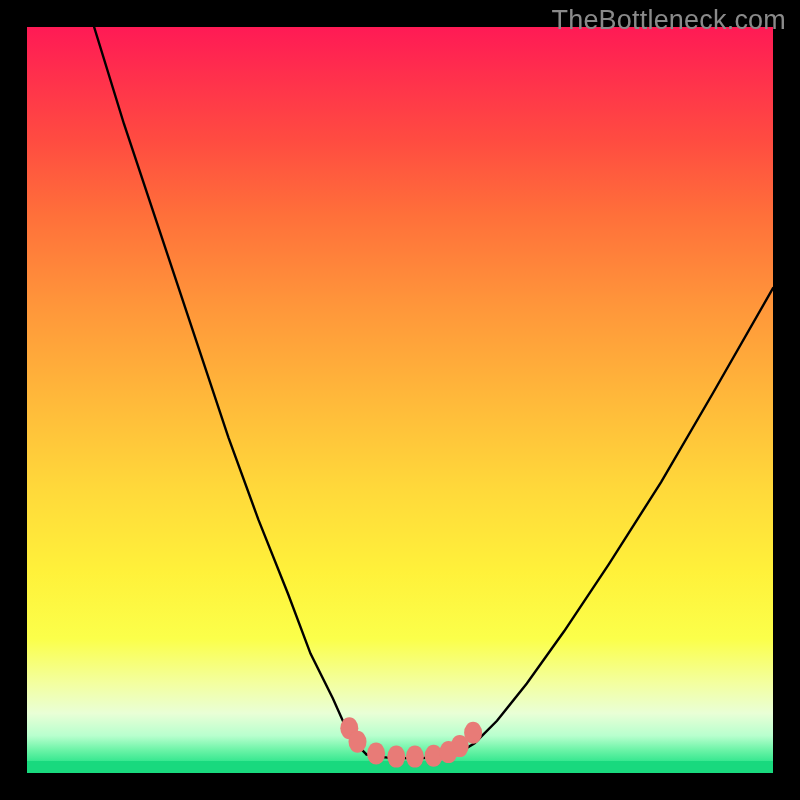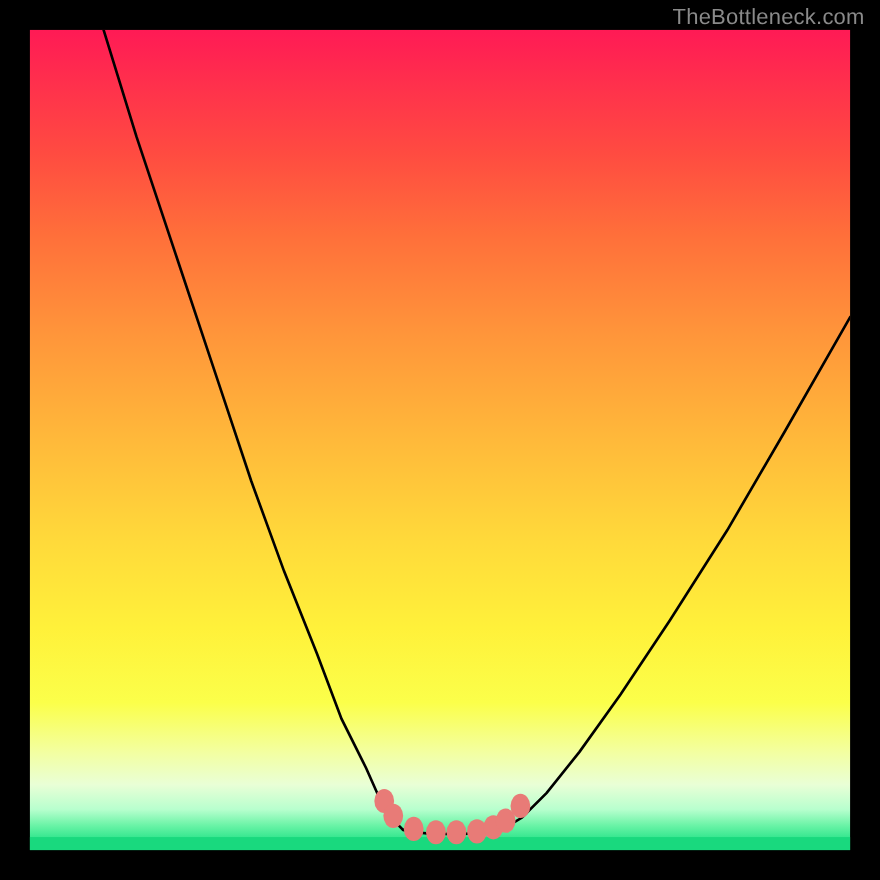--- a/index.html
+++ b/index.html
@@ -61,21 +61,21 @@
     position: absolute;
     inset: 0;
     width: 100%;
     height: 100%;
   }
   .watermark {
     position: absolute;
     top: 5px;
     right: 14px;
     color: #8a8a8a;
-    font-size: 20px;
+    font-size: 27px;
     font-weight: 400;
     letter-spacing: 0.2px;
     user-select: none;
   }
 </style>
 </head>
 <body>
 
 <div class="frame">
 

